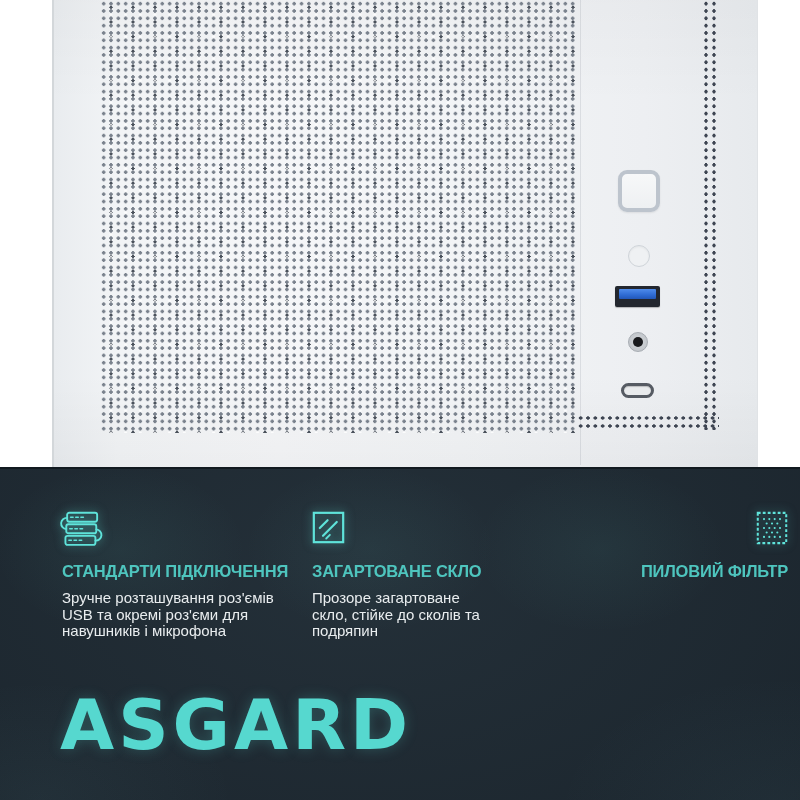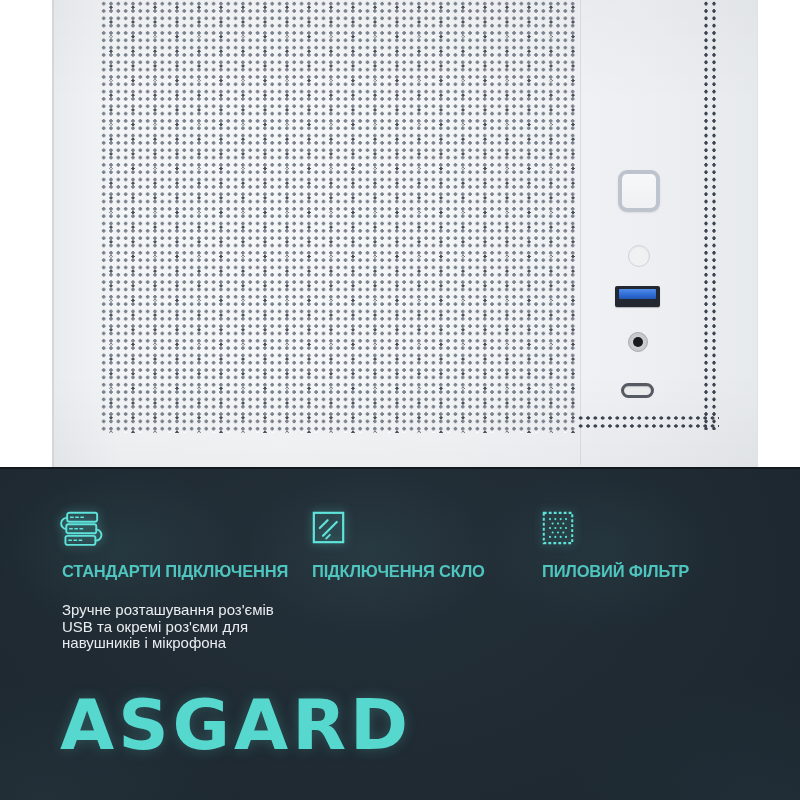--- a/index.html
+++ b/index.html
@@ -86,32 +86,32 @@
       radial-gradient(180px 120px at 120px 80px,  rgba(110,220,210,0.07), rgba(110,220,210,0) 70%),
       radial-gradient(180px 120px at 370px 80px,  rgba(110,220,210,0.06), rgba(110,220,210,0) 70%),
       radial-gradient(180px 120px at 600px 80px,  rgba(110,220,210,0.06), rgba(110,220,210,0) 70%),
       radial-gradient(280px 170px at 40px 330px,  rgba(140,210,220,0.05), rgba(140,210,220,0) 70%),
       radial-gradient(320px 190px at 780px 340px, rgba(120,190,210,0.05), rgba(120,190,210,0) 70%),
       radial-gradient(1100px 700px at 45% 30%, #243039 0%, #1b252d 55%, #161f27 100%);
   }
   .features-row { display:flex; padding:42px 10px 0 62px; }
   .feature-col-1 { width:250px; }
   .feature-col-2 { width:230px; }
-  .feature-col-3 { width:246px; }
+  .feature-col-3 { width:246px;text-align:right; }
 
   .feature-icon { height:36px; margin-bottom:15px; }
   .feature-icon svg { filter:drop-shadow(0 0 5px rgba(95,227,218,0.55)); }
   .icon-shift { margin-left:-6px; }
 
   .feature-title {
     color:#4ec5be; font-size:16.5px; font-weight:bold; letter-spacing:-0.2px;
     line-height:19px; white-space:nowrap;
   }
   .feature-body {
-    margin-top:21px; color:#e9edef; font-size:15px; line-height:16.5px;
+    margin-top:9px; color:#e9edef; font-size:15px; line-height:16.5px;
     white-space:pre-line;
   }
 
   .brand-logo {
     position:absolute; left:60px; top:221px;
     color:#56d8cf; font-family:"DejaVu Sans","Liberation Sans",sans-serif;
     font-size:70px; font-weight:bold; letter-spacing:4px; line-height:1;
     text-shadow:0 0 14px rgba(86,216,207,0.25);
   }
 </style>
@@ -165,21 +165,24 @@
 
       <div class="feature-col-2">
         <div class="feature-icon">
           <svg width="33" height="33" viewBox="0 0 36 36" fill="none" stroke="#5fe3da" stroke-width="2.4" stroke-linecap="round">
             <rect x="2" y="2" width="32" height="32"></rect>
             <path d="M12 27 L27 12"></path>
             <path d="M8.5 18.5 L17 10"></path>
             <path d="M15.5 30 L19.5 26" stroke-width="2"></path>
           </svg>
         </div>
-        <div class="feature-title">ПІДКЛЮЧЕННЯ СКЛО</div>
+        <div class="feature-title">ЗАГАРТОВАНЕ СКЛО</div>
+        <div class="feature-body">Прозоре загартоване
+скло, стійке до сколів та
+подряпин</div>
       </div>
 
       <div class="feature-col-3">
         <div class="feature-icon">
           <svg width="32" height="34" viewBox="0 0 36 38" fill="none" stroke="#5fe3da" stroke-width="2.3">
             <rect x="2" y="2" width="32" height="34" stroke-dasharray="3.2 2.4"></rect>
             <g fill="#5fe3da" stroke="none">
               <circle cx="9" cy="9" r="1.2"></circle>
                 <circle cx="15" cy="9" r="1.2"></circle>
                 <circle cx="21" cy="9" r="1.2"></circle>

